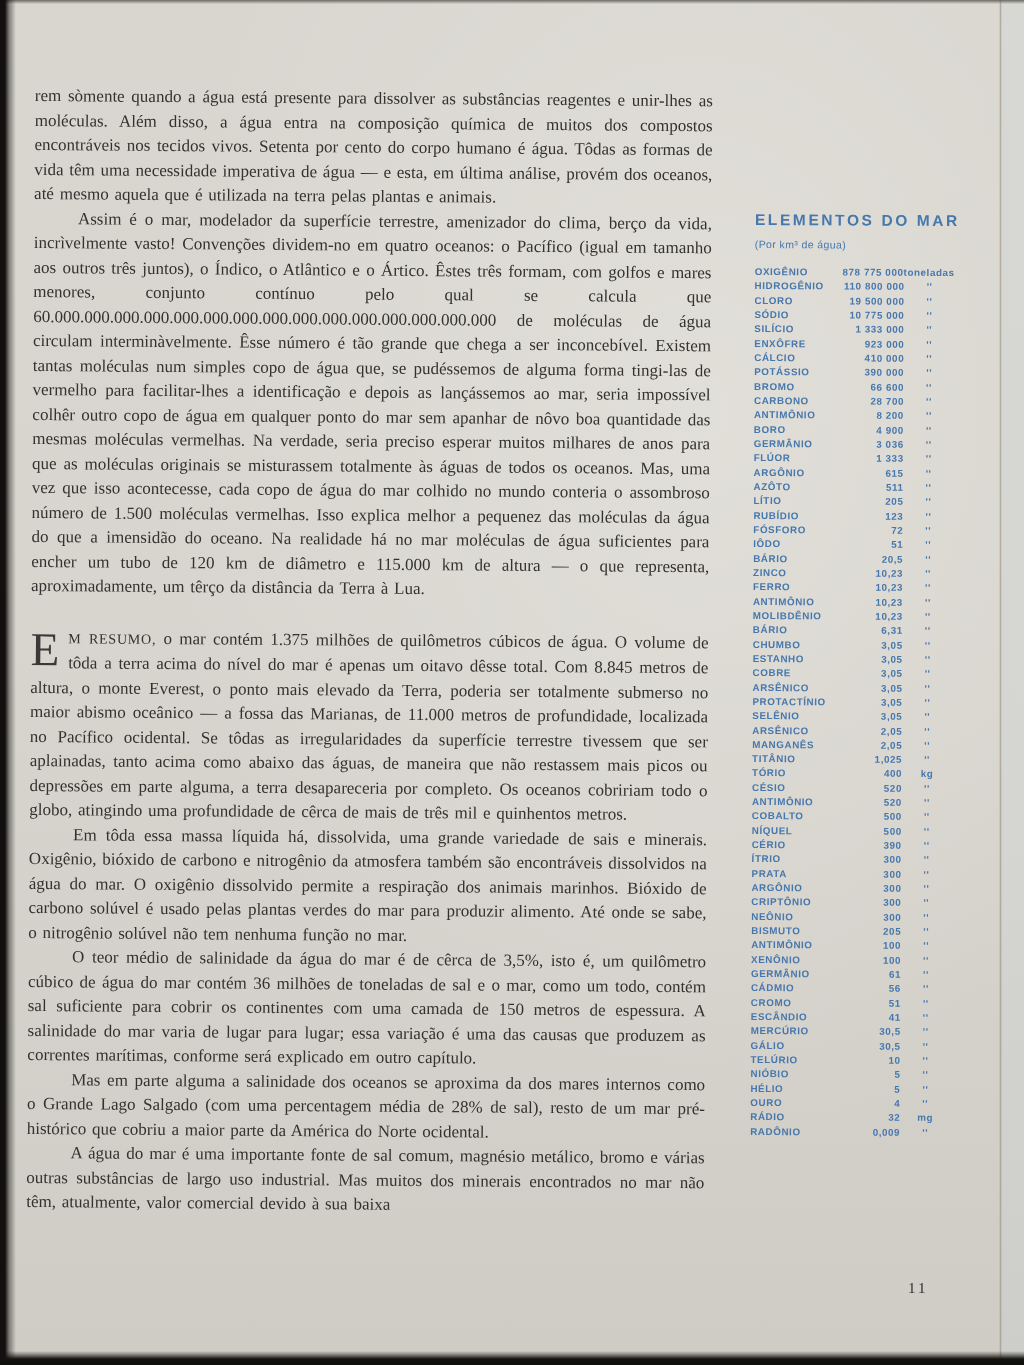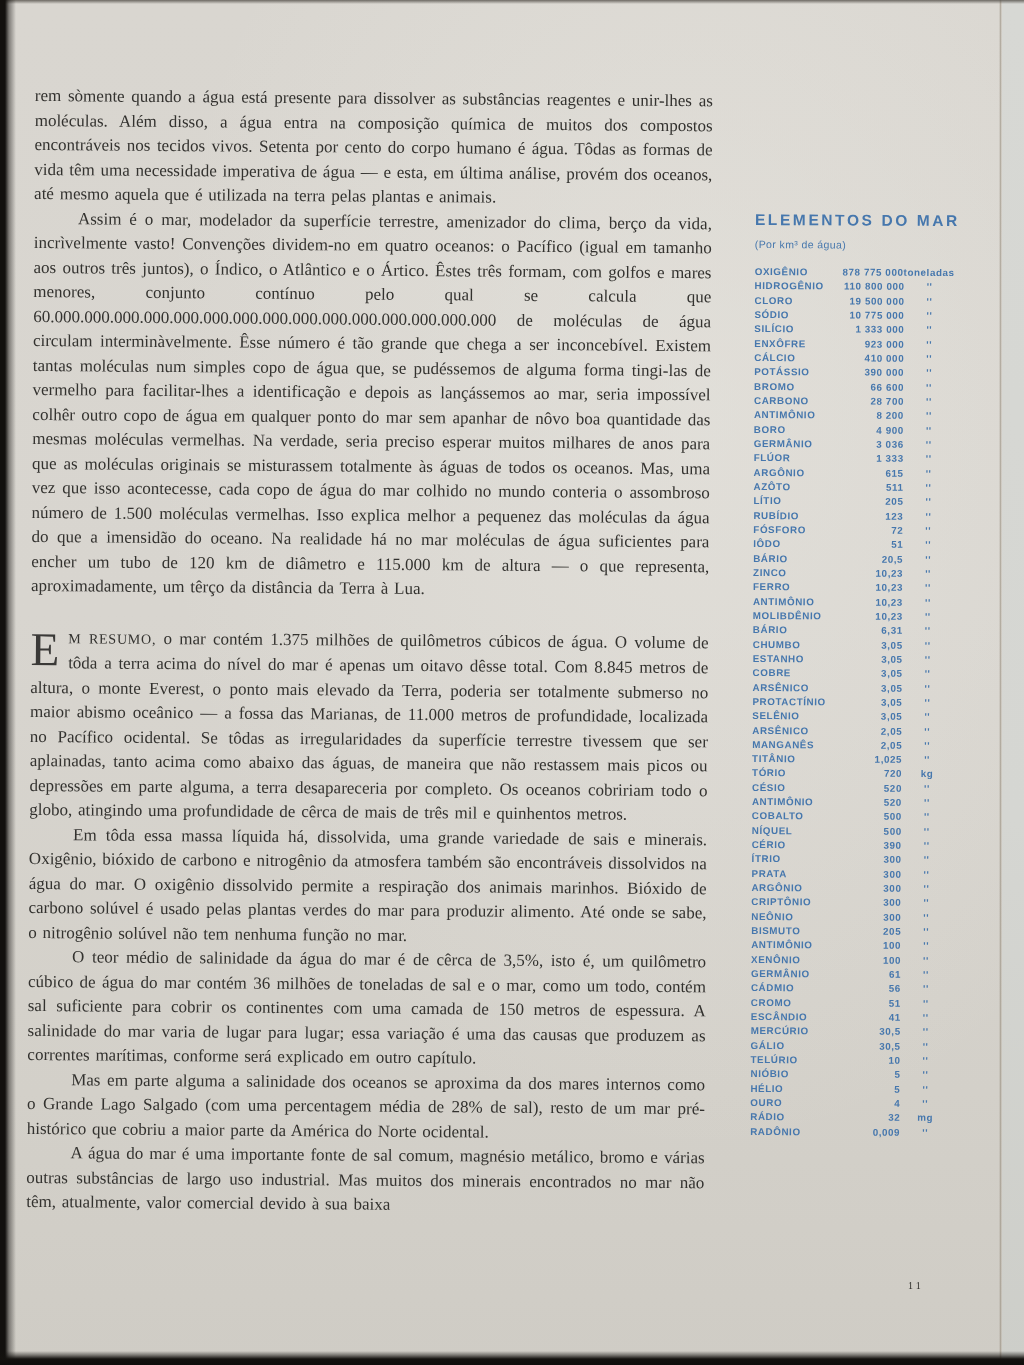--- a/index.html
+++ b/index.html
@@ -47,21 +47,21 @@
   .tbl-title{font-size:15.5px;font-weight:bold;letter-spacing:2.6px;white-space:nowrap;}
   .tbl-sub{font-size:10.5px;margin-top:9px;letter-spacing:0.4px;}
   .rows{margin-top:15px;}
   .trow{display:flex;height:14.33px;line-height:14.33px;font-size:9.8px;font-weight:bold;letter-spacing:0.6px;white-space:nowrap;}
   .tname{flex:1 1 auto;text-align:left;}
   .tval{flex:0 0 62px;text-align:right;}
   .tunit{flex:0 0 50px;text-align:center;font-weight:bold;}
 
   .page-number{
     position:absolute;left:908px;top:1280px;
-    font-size:10px;letter-spacing:3px;color:#2f2e2b;
+    font-size:15px;letter-spacing:3px;color:#2f2e2b;
   }
 </style>
 </head>
 <body>
 
 <div class="edge-top"></div>
 <div class="next-page"></div>
 <div class="page-crease"></div>
 <div class="edge-left"></div>
 <div class="edge-bottom"></div>
@@ -250,21 +250,21 @@
         <span class="tval">2,05</span>
         <span class="tunit">''</span>
       </div>
       <div class="trow">
         <span class="tname">TITÂNIO</span>
         <span class="tval">1,025</span>
         <span class="tunit">''</span>
       </div>
       <div class="trow">
         <span class="tname">TÓRIO</span>
-        <span class="tval">720</span>
+        <span class="tval">400</span>
         <span class="tunit">kg</span>
       </div>
       <div class="trow">
         <span class="tname">CÉSIO</span>
         <span class="tval">520</span>
         <span class="tunit">''</span>
       </div>
       <div class="trow">
         <span class="tname">ANTIMÔNIO</span>
         <span class="tval">520</span>

